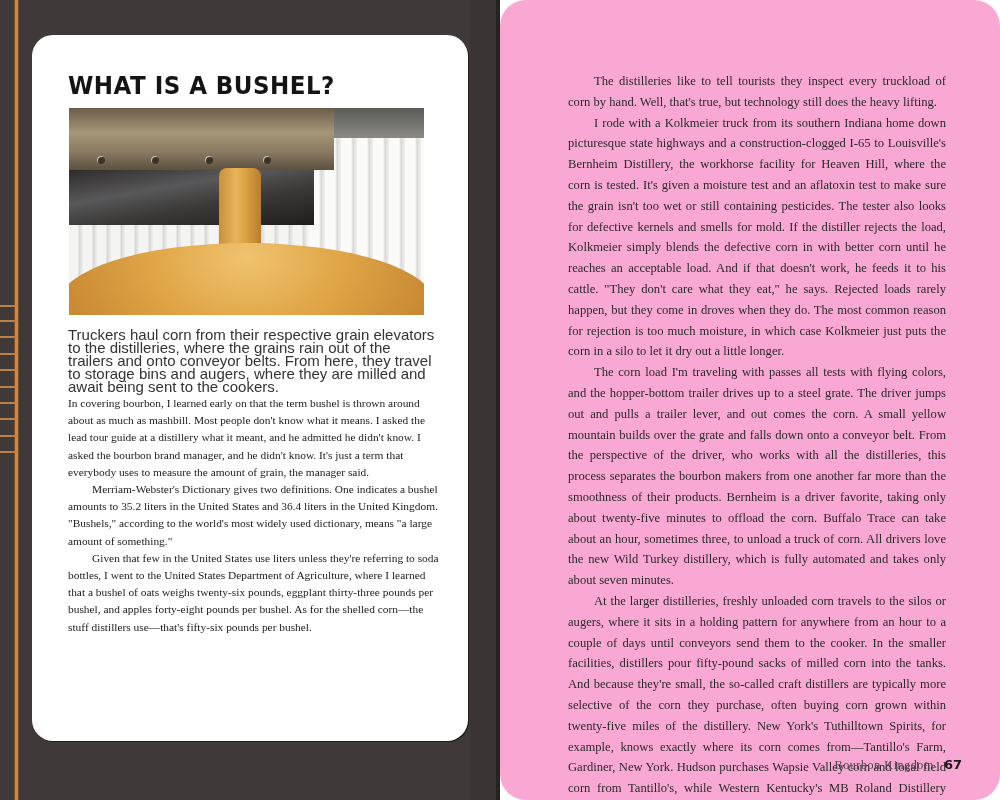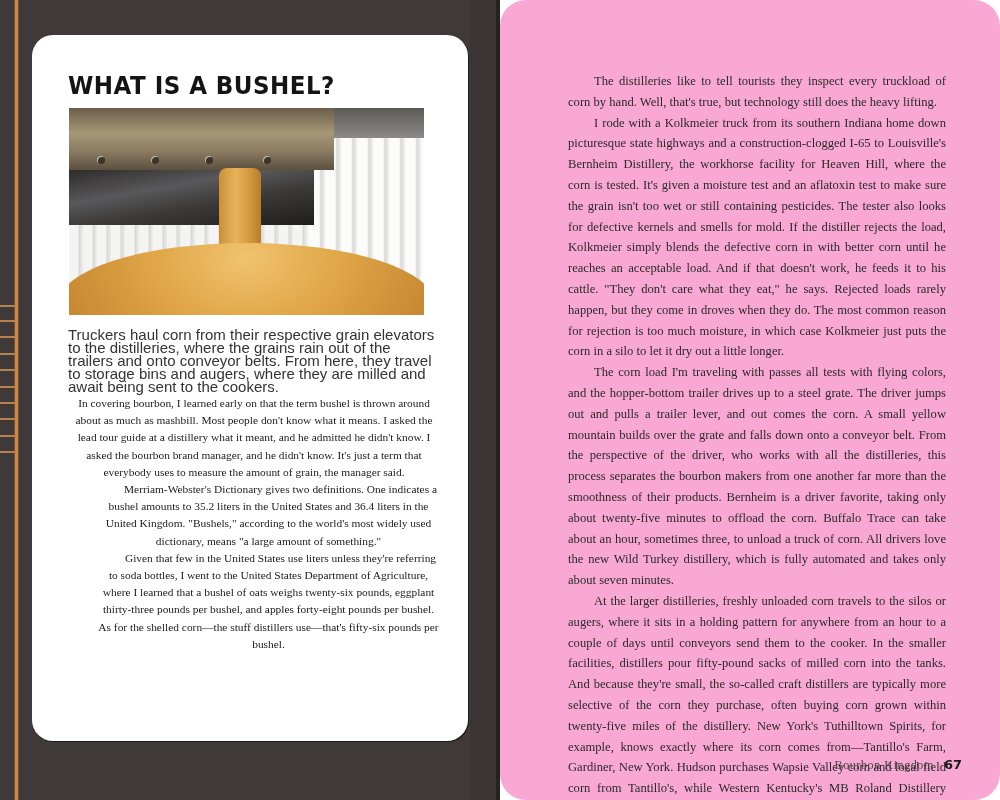--- a/index.html
+++ b/index.html
@@ -23,22 +23,22 @@
     .photo .trailer { position: absolute; left: 0; top: 0; width: 265px; height: 62px; background: linear-gradient(#6b5d4a, #a69777 40%, #8a7b62 70%, #5c503f); }
     .photo .trailer-edge { position: absolute; left: 265px; top: 0; width: 90px; height: 30px; background: linear-gradient(#5b5b58, #8b8a86); }
     .photo .bolt { position: absolute; top: 48px; width: 8px; height: 8px; border-radius: 50%; background: #3a342a; box-shadow: inset 1px 1px 0 #c8bfa8; }
     .photo .underside { position: absolute; left: 0; top: 62px; width: 245px; height: 55px; background: linear-gradient(170deg, #2e2c2a 0%, #59585a 35%, #3b3a38 60%, #1f1e1d 100%); }
     .photo .chute { position: absolute; left: 150px; top: 60px; width: 42px; height: 90px; background: linear-gradient(90deg, #c98f3a, #e8b45a 40%, #d69a3e 70%, #b87d2d); border-radius: 8px 8px 0 0; }
     .photo .pile { position: absolute; left: -10px; top: 135px; width: 375px; height: 150px; background: radial-gradient(ellipse at 50% 10%, #f0c36f 0%, #e0a647 35%, #c98a33 70%, #b0772a 100%); border-radius: 50% 50% 0 0 / 40% 40% 0 0; }
 
     .caption { position: absolute; left: 36px; top: 293px; width: 370px; font-family: "Liberation Sans", sans-serif; font-size: 15px; line-height: 13px; color: #333333; }
 
     .card-body { position: absolute; left: 36px; top: 360px; width: 372px; font-family: "Liberation Serif", serif; font-size: 11.4px; line-height: 17.2px; color: #1a1a1a; text-align: left; }
-    .card-body p { margin: 0; text-align: center; }
-    .card-body p.indent { text-indent: 24px; margin-left: 29px; }
+    .card-body p { margin: 0; }
+    .card-body p.indent { text-indent: 24px; }
 
     
     .right-page { position: absolute; left: 500px; top: 0; width: 500px; height: 800px; background: #f9a8d4; border-radius: 26px; }
     .right-body { position: absolute; left: 68px; top: 71px; width: 378px; font-family: "Liberation Serif", serif; font-size: 12.6px; line-height: 20.8px; color: #2a2a2a; text-align: justify; }
     .right-body p { margin: 0; text-indent: 26px; }
 
     .footer { position: absolute; right: 38px; top: 757px; font-family: "Liberation Serif", serif; font-size: 12px; color: #444444; letter-spacing: 0.6px; }
     .footer .page-num { font-family: "DejaVu Sans", sans-serif; font-weight: bold; font-size: 13px; color: #1a1a1a; margin-left: 10px; letter-spacing: 0; }
   </style>
 </head>

